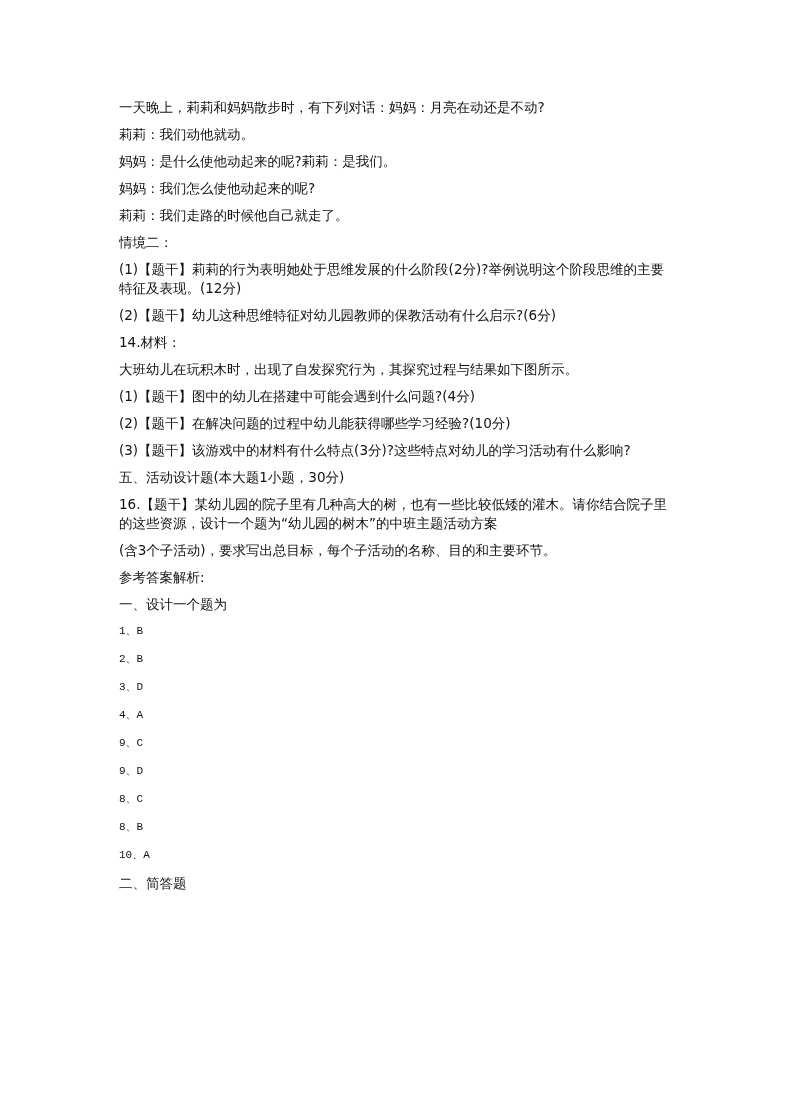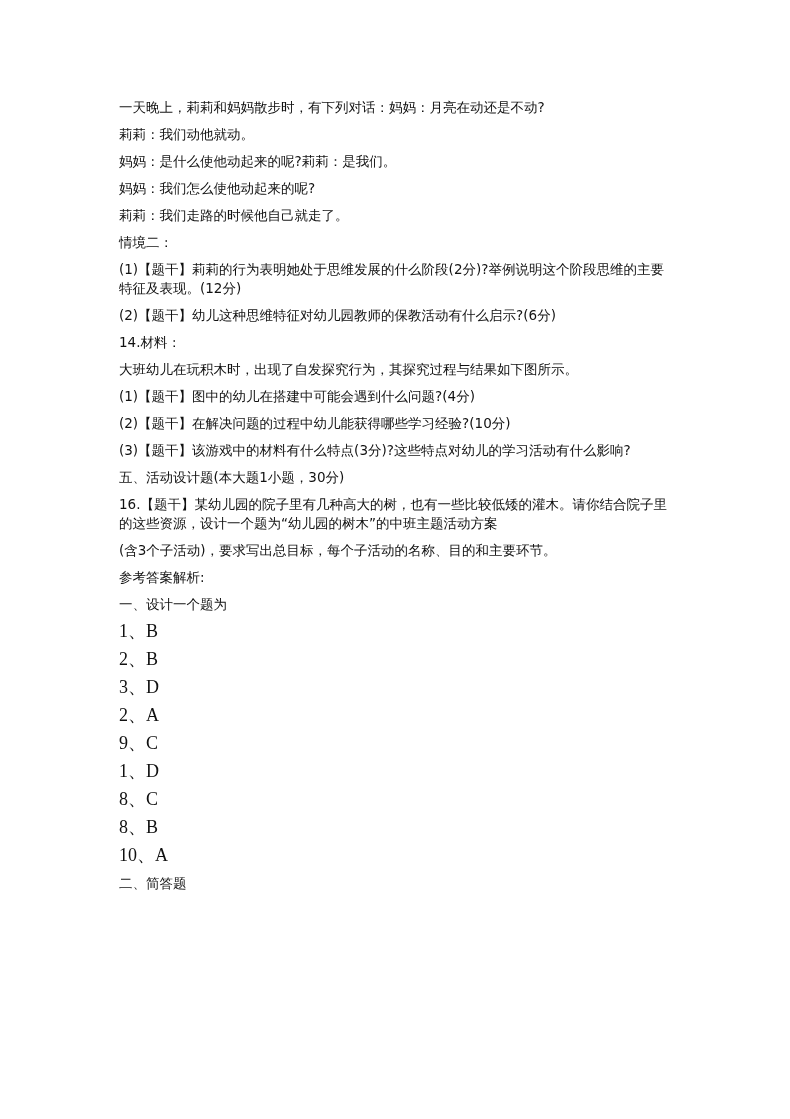--- a/index.html
+++ b/index.html
@@ -1,21 +1,21 @@
 <!DOCTYPE html>
 <html><head>
   <meta charset="utf-8">
   <style>
     html, body { margin: 0; padding: 0; background: #ffffff; }
     body { width: 790px; height: 1119px; position: relative; overflow: hidden;
            font-family: "DejaVu Sans", "Liberation Sans", sans-serif; color: #111; }
     .page { position: absolute; left: 119px; top: 98px; width: 550px; }
     .p { font-size: 13.5px; line-height: 19px; margin: 0 0 8px 0; white-space: normal; letter-spacing: 0; }
     .p.bold { font-weight: normal; }
-    .ans { font-family: Liberation Serif, serif; font-size: 18px; line-height: 19px; margin: 0 0 9px 0; }
+    .ans { font-family: Liberation Mono, monospace; font-size: 11px; line-height: 19px; margin: 0 0 9px 0; }
   </style>
 </head>
 <body>
 
 <div class="page">
   <p class="p">一天晚上，莉莉和妈妈散步时，有下列对话：妈妈：月亮在动还是不动?</p>
   <p class="p">莉莉：我们动他就动。</p>
   <p class="p">妈妈：是什么使他动起来的呢?莉莉：是我们。</p>
   <p class="p">妈妈：我们怎么使他动起来的呢?</p>
   <p class="p">莉莉：我们走路的时候他自己就走了。</p>
@@ -28,20 +28,20 @@
   <p class="p">(2)【题干】在解决问题的过程中幼儿能获得哪些学习经验?(10分)</p>
   <p class="p">(3)【题干】该游戏中的材料有什么特点(3分)?这些特点对幼儿的学习活动有什么影响?</p>
   <p class="p">五、活动设计题(本大题1小题，30分)</p>
   <p class="p">16.【题干】某幼儿园的院子里有几种高大的树，也有一些比较低矮的灌木。请你结合院子里的这些资源，设计一个题为“幼儿园的树木”的中班主题活动方案</p>
   <p class="p">(含3个子活动)，要求写出总目标，每个子活动的名称、目的和主要环节。</p>
   <p class="p bold">参考答案解析:</p>
   <p class="p">一、设计一个题为</p>
   <p class="ans">1、B</p>
   <p class="ans">2、B</p>
   <p class="ans">3、D</p>
-  <p class="ans">2、A</p>
+  <p class="ans">4、A</p>
   <p class="ans">9、C</p>
-  <p class="ans">1、D</p>
+  <p class="ans">9、D</p>
   <p class="ans">8、C</p>
   <p class="ans">8、B</p>
   <p class="ans">10、A</p>
   <p class="p">二、简答题</p>
 </div>
 
 </body></html>

